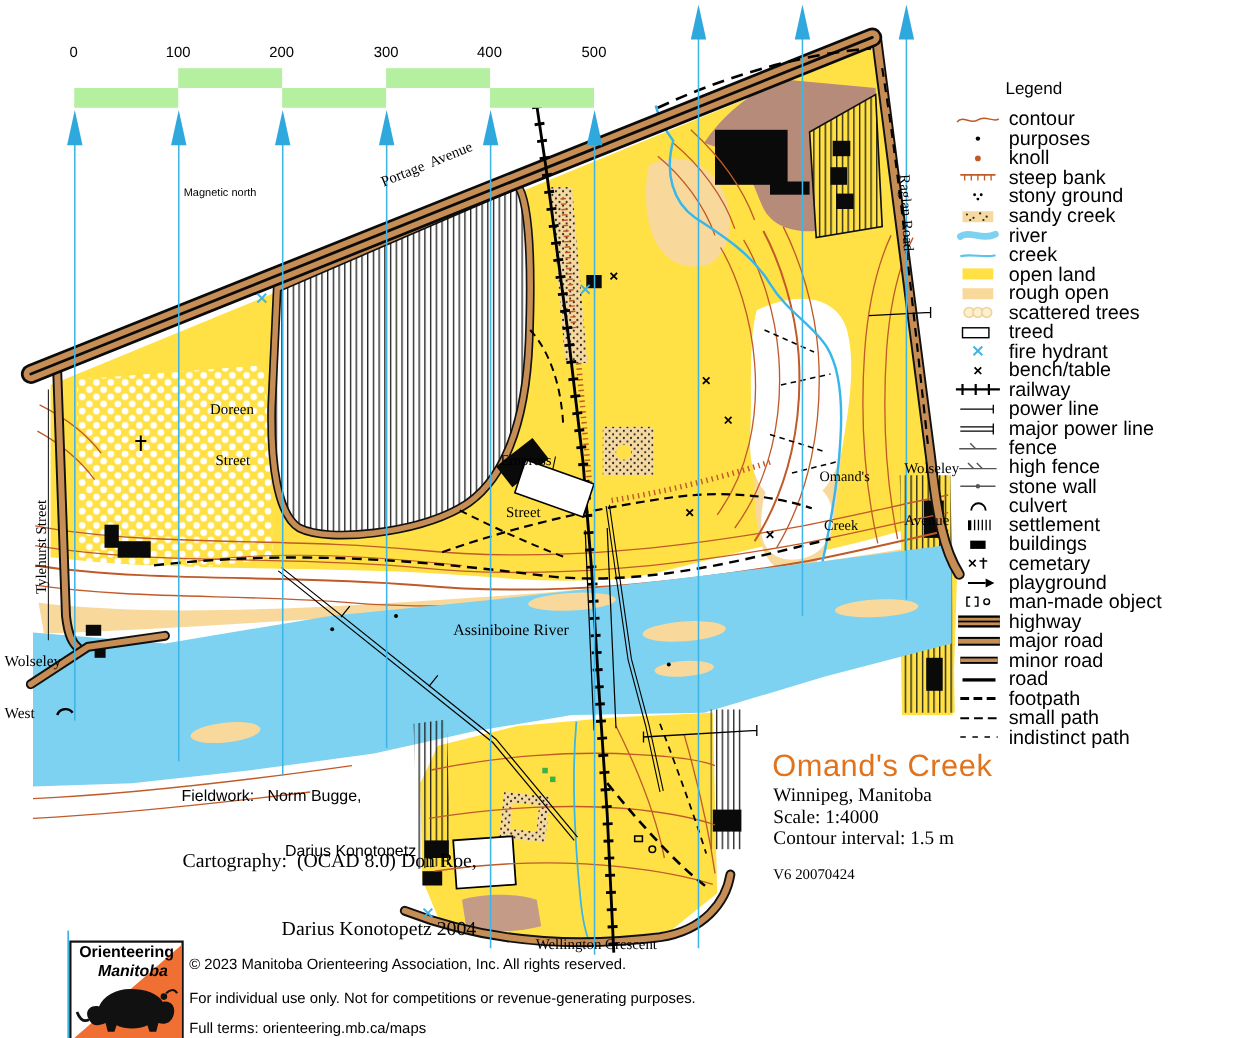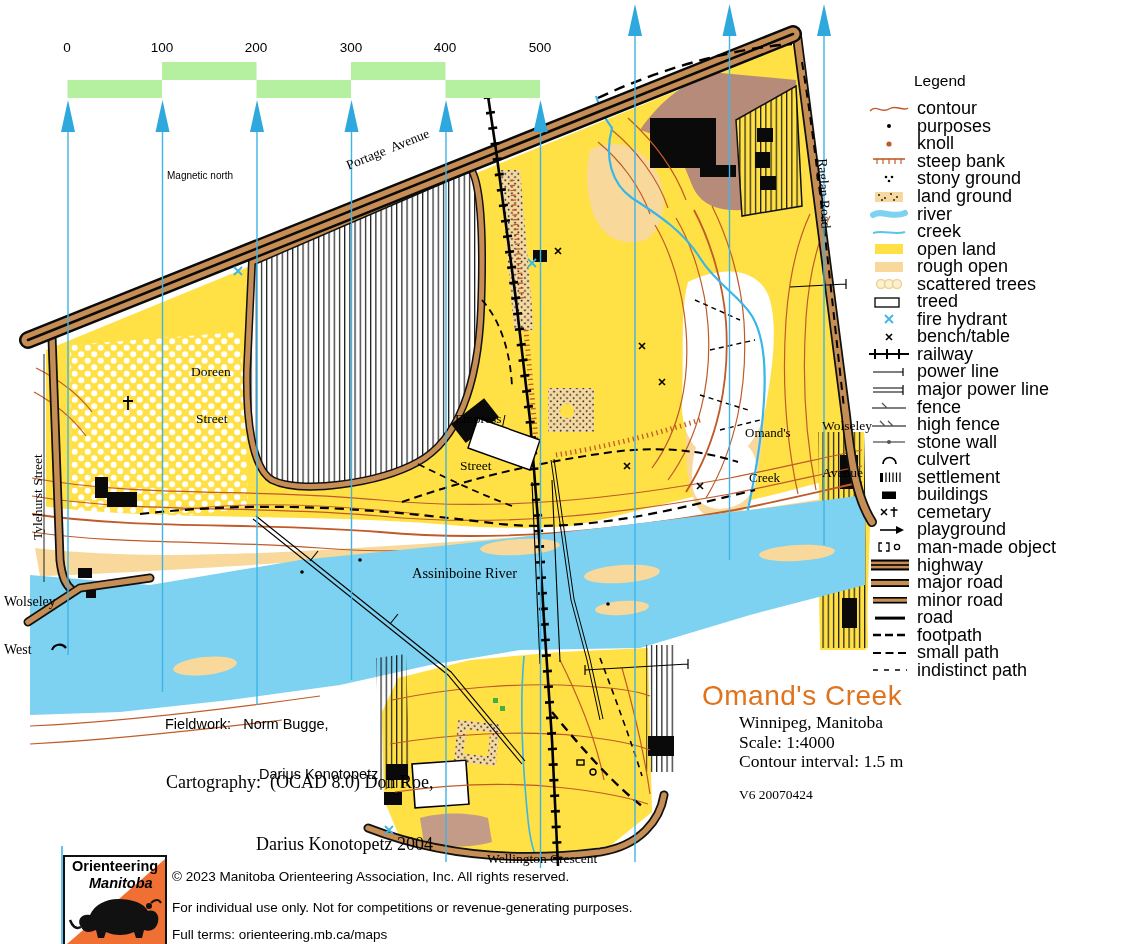--- a/index.html
+++ b/index.html
@@ -12,21 +12,21 @@
   .tick{width:44px;text-align:center;font-size:13.5px;}
   .two-line span{display:block;}
   
   .legend{position:absolute;left:866px;top:72px;width:250px;}
   .legend-title{font-size:15.5px;margin:0 0 10px 48px;}
   .legend-row{display:flex;align-items:center;height:17.55px;}
   .legend-icon{width:46px;flex:0 0 46px;display:flex;justify-content:center;}
   .legend-label{font-size:18px;margin-left:5px;white-space:nowrap;}
   
   .map-title{position:absolute;left:702px;top:680px;font-size:28px;color:#E0731D;letter-spacing:.5px;}
-  .tb{position:absolute;font-family:"Liberation Serif",serif;margin-left:36px;}
+  .tb{position:absolute;font-family:"Liberation Serif",serif;}
   
   .fieldwork{position:absolute;left:165px;top:683px;font-size:14.5px;}
   .fieldwork .l2{margin-left:94px;}
   .cartography{position:absolute;left:166px;top:731px;font-size:18px;font-family:"Liberation Serif",serif;}
   .cartography .l2{margin-left:90px;}
   .footer-line{position:absolute;left:172px;font-size:13.5px;}
   
   .logo{position:absolute;left:63px;top:855px;width:100px;height:87px;border:2px solid #111;background:#fff;}
   .logo svg{position:absolute;left:0;top:0;}
   .logo .t1{position:absolute;left:7px;top:1px;font-size:14.5px;font-weight:bold;}
@@ -406,21 +406,21 @@
             <g fill="#222">
               <circle cx="12" cy="6" r="1"></circle>
               <circle cx="18" cy="9" r="1"></circle>
               <circle cx="24" cy="5" r="1"></circle>
               <circle cx="30" cy="8" r="1"></circle>
               <circle cx="15" cy="11" r="1"></circle>
               <circle cx="27" cy="11" r="1"></circle>
             </g>
           </svg>
         </span>
-      <span class="legend-label">land ground</span>
+      <span class="legend-label">sandy creek</span>
     </div>
     <div class="legend-row">
       <span class="legend-icon">
           <svg width="44" height="16">
             <path d="M6,9 C14,3 26,13 38,7" stroke="#7CD2F0" stroke-width="6" fill="none" stroke-linecap="round"></path>
           </svg>
         </span>
       <span class="legend-label">river</span>
     </div>
     <div class="legend-row">

